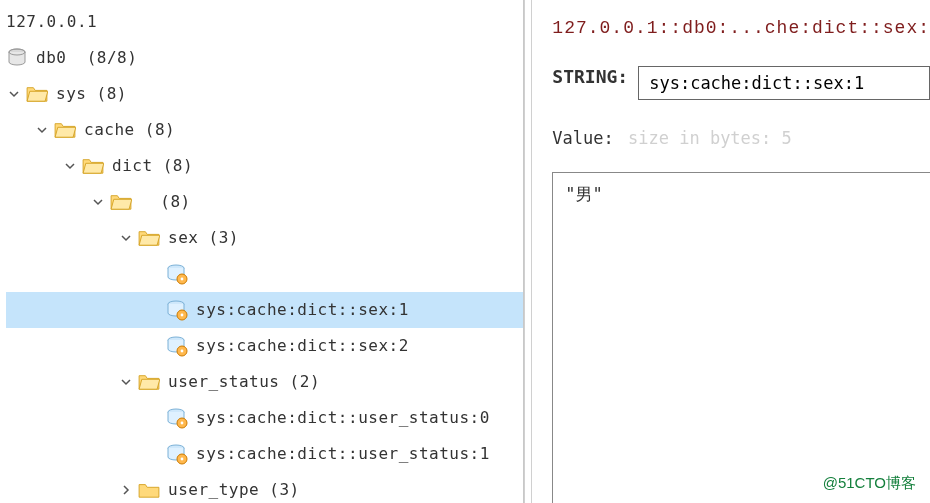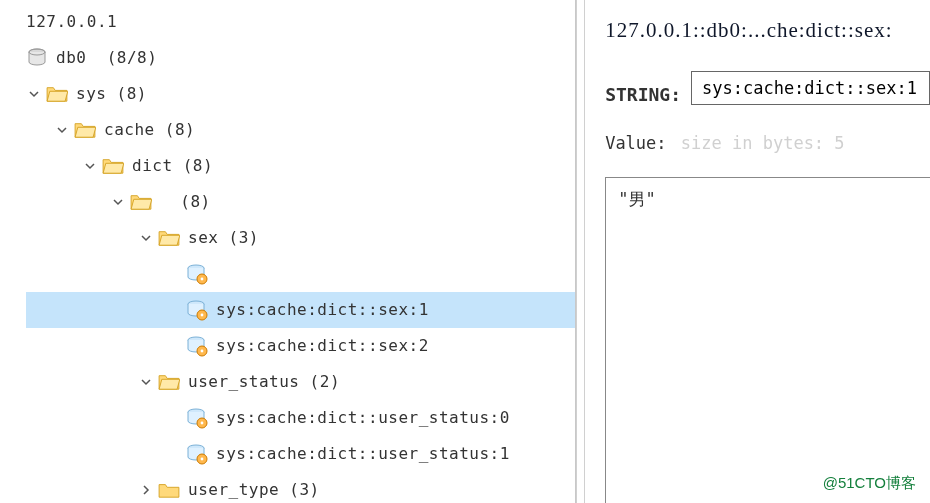--- a/index.html
+++ b/index.html
@@ -7,21 +7,21 @@
     margin: 0; padding: 0;
     width: 930px; height: 503px;
     font-family: "SimSun", "NSimSun", monospace;
     font-size: 16px;
     color: #333;
     background: #fff;
     overflow: hidden;
   }
   .app {
     display: flex;
-    width: 100%; height: 100%; padding-left: 20px;
+    width: 100%; height: 100%;
   }
   .tree-pane {
     width: 560px;
     height: 100%;
     overflow-y: scroll;
     overflow-x: hidden;
     padding: 4px 0 4px 6px;
     border-right: 1px solid #c8c8c8;
   }
   .tree-row {
@@ -66,31 +66,31 @@
     border-left: 1px solid #d0d0d0;
     border-right: 1px solid #d0d0d0;
   }
   .detail-pane {
     flex: 1;
     padding: 18px 0 0 20px;
     display: flex;
     flex-direction: column;
   }
   .breadcrumb {
-    color: #0f172a;
-    font-family: Liberation Serif, serif;
-    font-size: 21px;
+    color: #7f1d1d;
+    font-family: Liberation Mono, monospace;
+    font-size: 18px;
     margin-bottom: 28px;
     letter-spacing: 1px;
     white-space: nowrap;
     overflow: hidden;
   }
   .string-row {
     display: flex;
-    align-items: flex-end;
+    align-items: flex-start;
     margin-bottom: 28px;
   }
   .string-label {
     font-weight: bold;
     font-family: "SimSun", monospace;
     margin-right: 10px;
     font-size: 18px;
   }
   .string-input {
     font-family: "SimSun", monospace;

